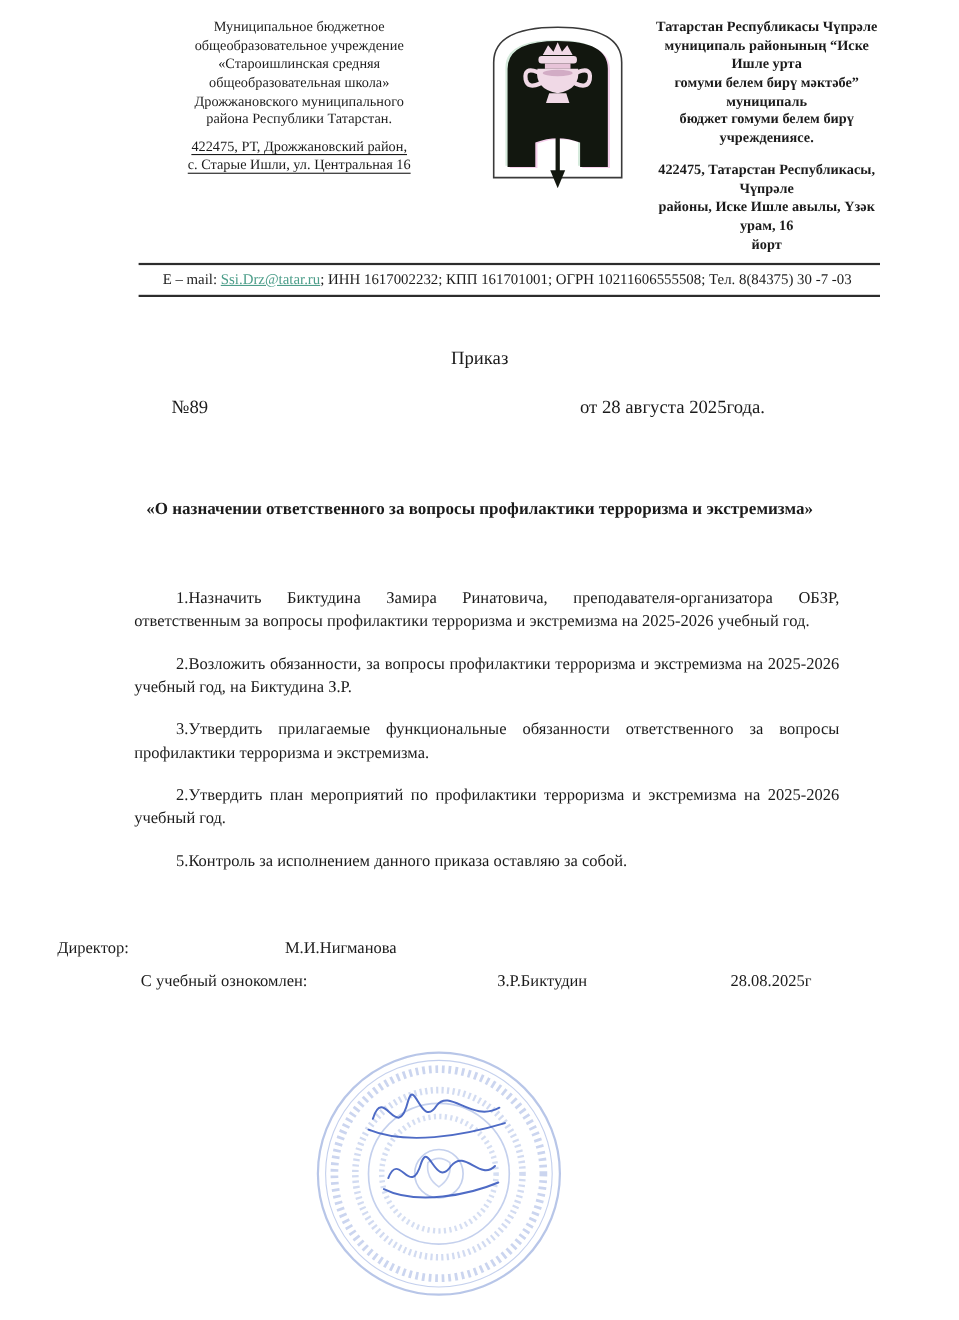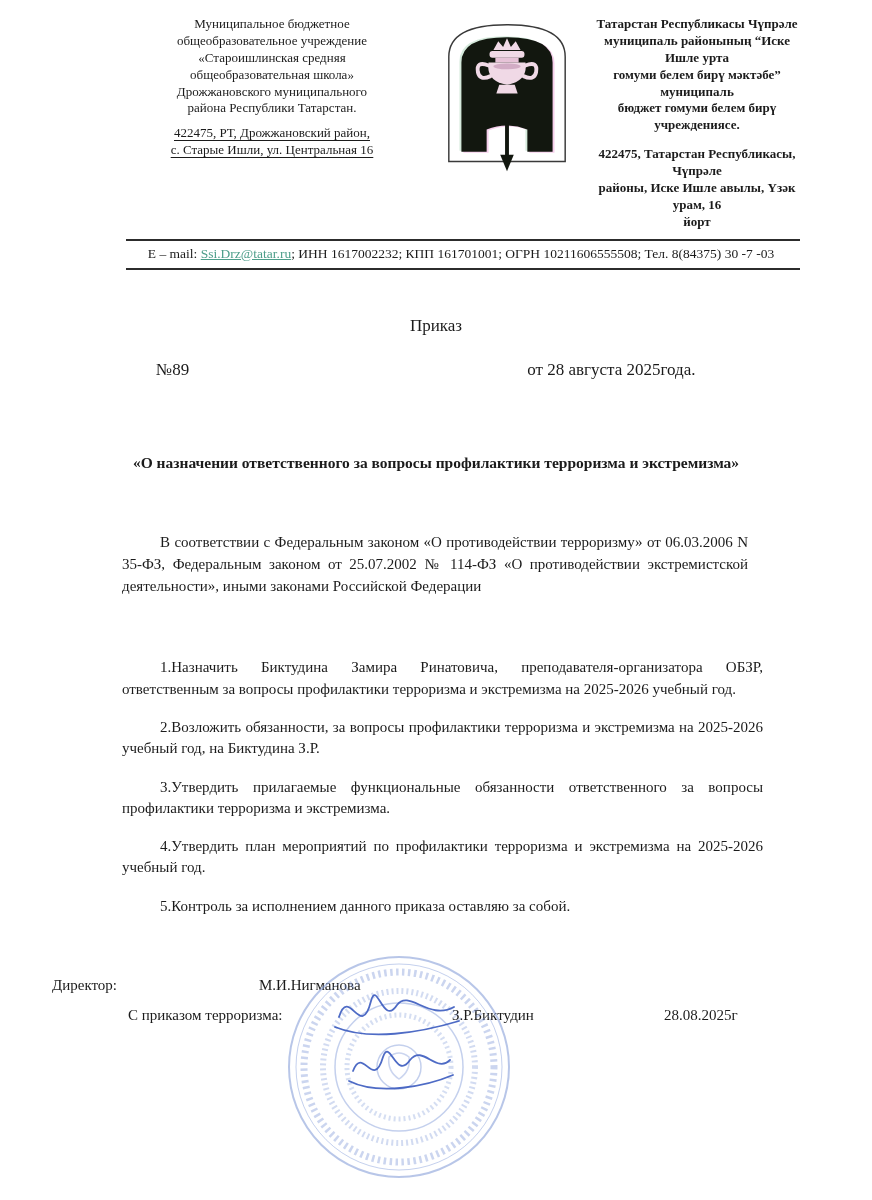--- a/index.html
+++ b/index.html
@@ -112,38 +112,37 @@
 
   <div class="doc-title">Приказ</div>
 
   <div class="num-row">
     <span class="num">№89</span>
     <span class="date">от 28 августа 2025года.</span>
   </div>
 
   <div class="subject">«О назначении ответственного за вопросы профилактики терроризма и экстремизма»</div>
 
-  <p class="preamble">В соответствии с Федеральным законом «О противодействии терроризму» от 06.03.2006 N 35-ФЗ, Федеральным законом от 25.07.2002 № 114-ФЗ «О противодействии экстремистской деятельности», иными законами Российской Федерации</p>
 
 
   <div class="items">
     <p>1.Назначить Биктудина Замира Ринатовича, преподавателя-организатора ОБЗР, ответственным за вопросы профилактики терроризма и экстремизма на 2025-2026 учебный год.</p>
     <p>2.Возложить обязанности, за вопросы профилактики терроризма и экстремизма на 2025-2026 учебный год, на Биктудина З.Р.</p>
     <p>3.Утвердить прилагаемые функциональные обязанности ответственного за вопросы профилактики терроризма и экстремизма.</p>
-    <p>4.Утвердить план мероприятий по профилактики терроризма и экстремизма на 2025-2026 учебный год.</p>
+    <p>2.Утвердить план мероприятий по профилактики терроризма и экстремизма на 2025-2026 учебный год.</p>
     <p>5.Контроль за исполнением данного приказа оставляю за собой.</p>
   </div>
 
   <div class="sig-row1">
     <span class="lbl">Директор:</span>
     <span class="nm">М.И.Нигманова</span>
   </div>
 
   <div class="sig-row2">
-    <span class="lbl">С приказом терроризма:</span>
+    <span class="lbl">С учебный ознокомлен:</span>
     <span class="nm">З.Р.Биктудин</span>
     <span class="dt">28.08.2025г</span>
   </div>
 
   <svg class="overlay" viewBox="0 0 245 245">
     <g stroke="#7d97d6" fill="none">
       <circle cx="122" cy="122" r="110" stroke-width="2" opacity="0.55"></circle>
       <circle cx="122" cy="122" r="103" stroke-width="1" opacity="0.45"></circle>
       <circle cx="122" cy="122" r="95" stroke-width="7" stroke-dasharray="2.5 3.5" opacity="0.40"></circle>
       <circle cx="122" cy="122" r="76" stroke-width="6" stroke-dasharray="2 3" opacity="0.35"></circle>

